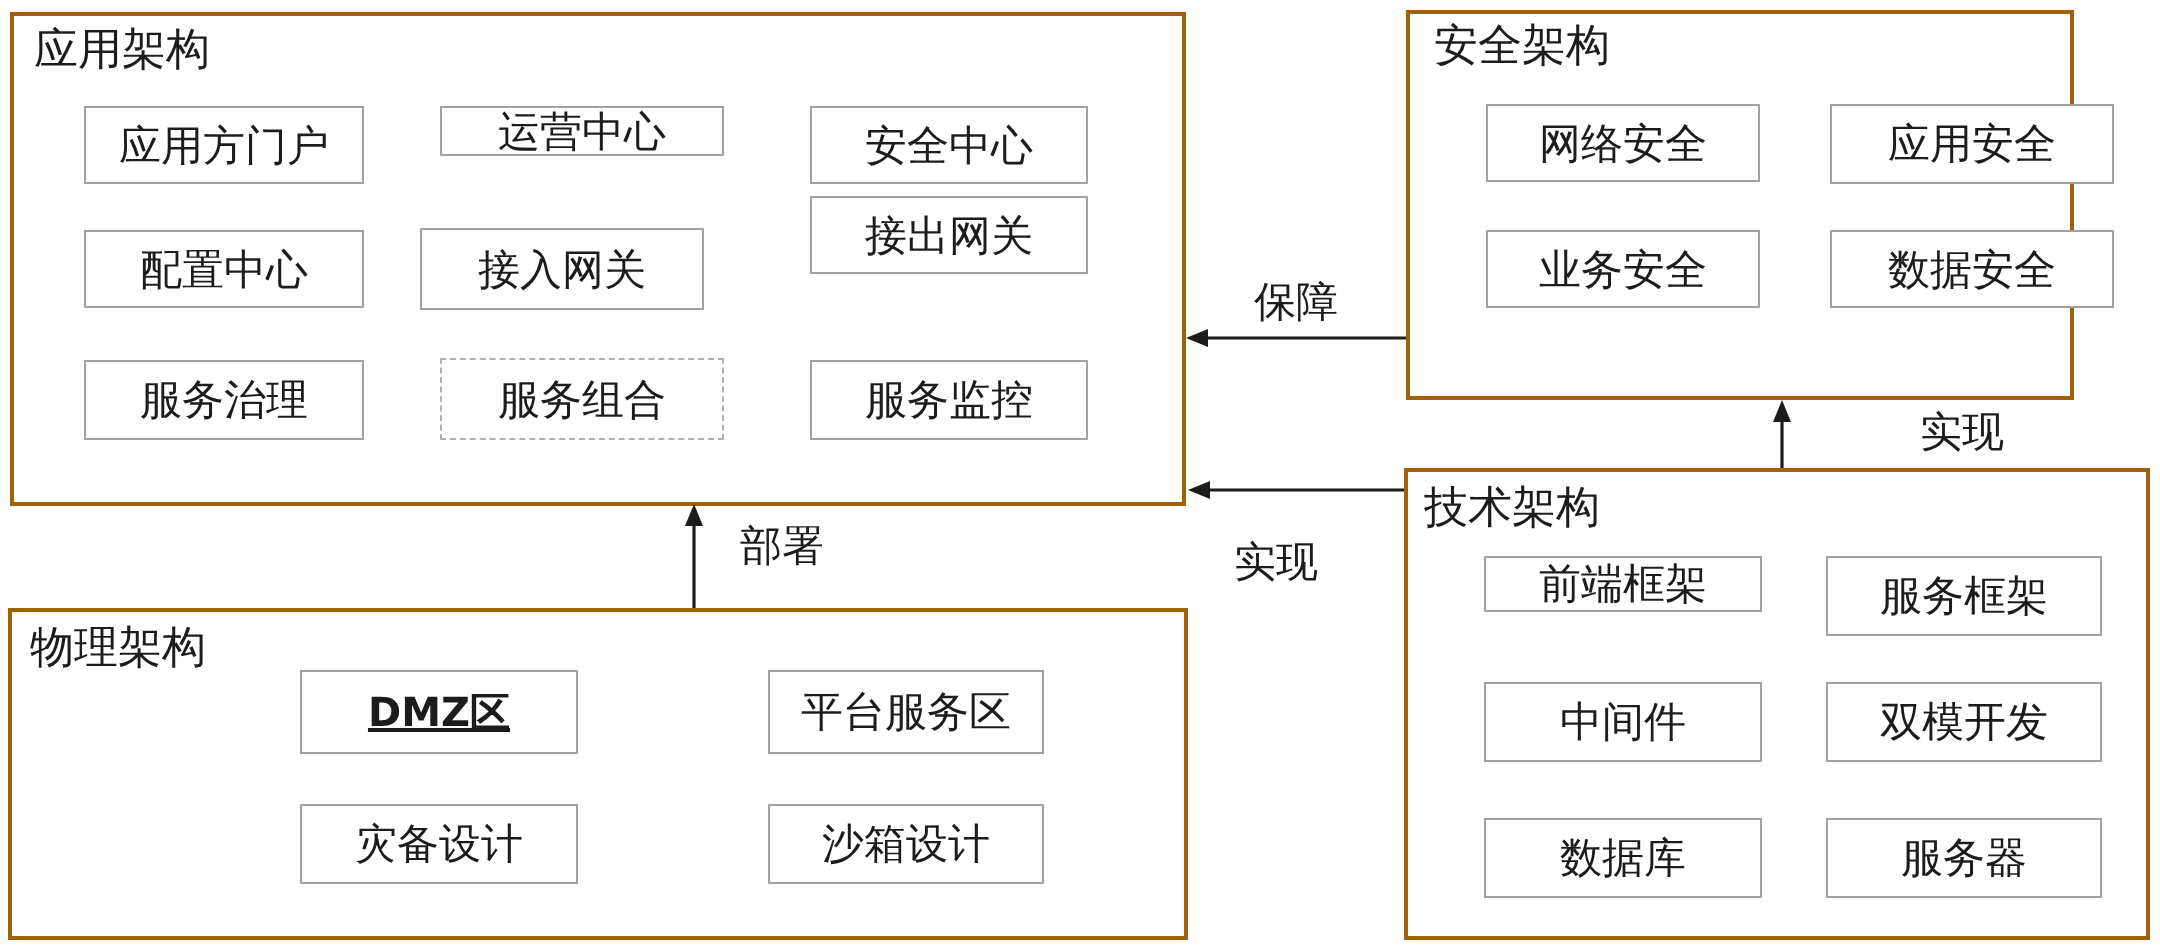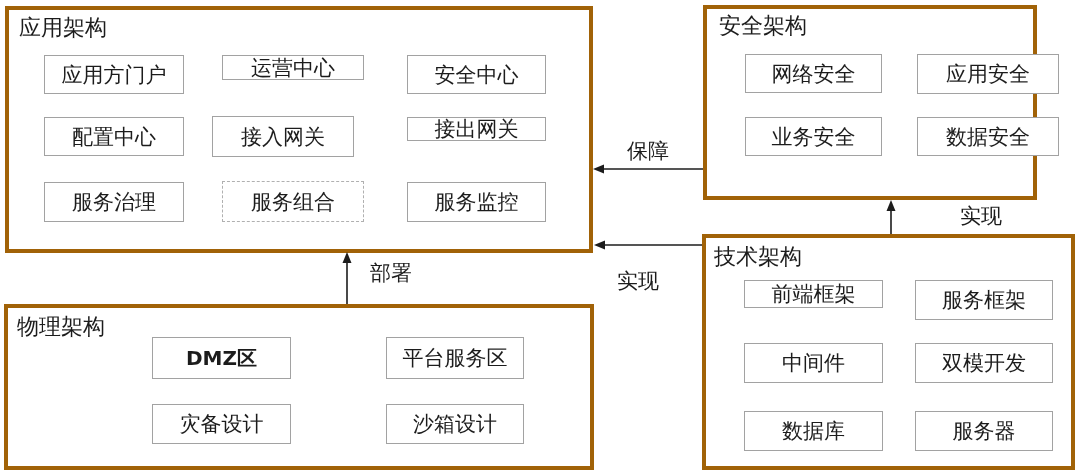--- a/index.html
+++ b/index.html
@@ -6,21 +6,21 @@
   .canvas{
     position:relative;
     width:1080px;height:474px;
     background:#ffffff;
     font-family:"DejaVu Serif","Liberation Serif",serif;
     color:#1c1c1c;
     overflow:hidden;
   }
   .panel{
     position:absolute;
-    border:4px solid #a16207;
+    border:2px solid #a16207;
     background:#ffffff;
     box-sizing:border-box;
     text-align:center;
   }
   .panel-title{
     position:absolute;
     font-size:22px;
     line-height:26px;
     white-space:nowrap;
     color:#1c1c1c;
@@ -36,20 +36,21 @@
     font-size:21px;
     white-space:nowrap;
   }
   .node.dashed{
     border:1.5px dashed #b0b0b0;
   }
   .node.latin-bold{
     font-weight:600;
     font-family:"DejaVu Sans","Liberation Sans","DejaVu Serif",serif;
     font-size:20px;
+    text-decoration:underline;
   }
   .arrow-label{
     position:absolute;
     font-size:21px;
     white-space:nowrap;
     color:#1c1c1c;
     font-family:Liberation Serif, serif;
   }
   .arrow-layer{
     position:absolute;
@@ -62,21 +63,21 @@
 
 <div class="canvas">
 
   <div class="panel" style="left:5px;top:6px;width:588px;height:247px">
     <div class="panel-title" style="left:10px;top:5px">应用架构</div>
     <div class="node" style="left:35px;top:45px;width:140px;height:39px">应用方门户</div>
     <div class="node" style="left:213px;top:45px;width:142px;height:25px">运营中心</div>
     <div class="node" style="left:398px;top:45px;width:139px;height:39px">安全中心</div>
     <div class="node" style="left:35px;top:107px;width:140px;height:39px">配置中心</div>
     <div class="node" style="left:203px;top:106px;width:142px;height:41px">接入网关</div>
-    <div class="node" style="left:398px;top:107px;width:139px;height:24px">接出网关</div>
+    <div class="node" style="left:398px;top:90px;width:139px;height:39px">接出网关</div>
     <div class="node" style="left:35px;top:172px;width:140px;height:40px">服务治理</div>
     <div class="node dashed" style="left:213px;top:171px;width:142px;height:41px">服务组合</div>
     <div class="node" style="left:398px;top:172px;width:139px;height:40px">服务监控</div>
   </div>
 
   <div class="panel" style="left:703px;top:5px;width:334px;height:195px">
     <div class="panel-title" style="left:12px;top:4px">安全架构</div>
     <div class="node" style="left:38px;top:45px;width:137px;height:39px">网络安全</div>
     <div class="node" style="left:210px;top:45px;width:142px;height:40px">应用安全</div>
     <div class="node" style="left:38px;top:108px;width:137px;height:39px">业务安全</div>

